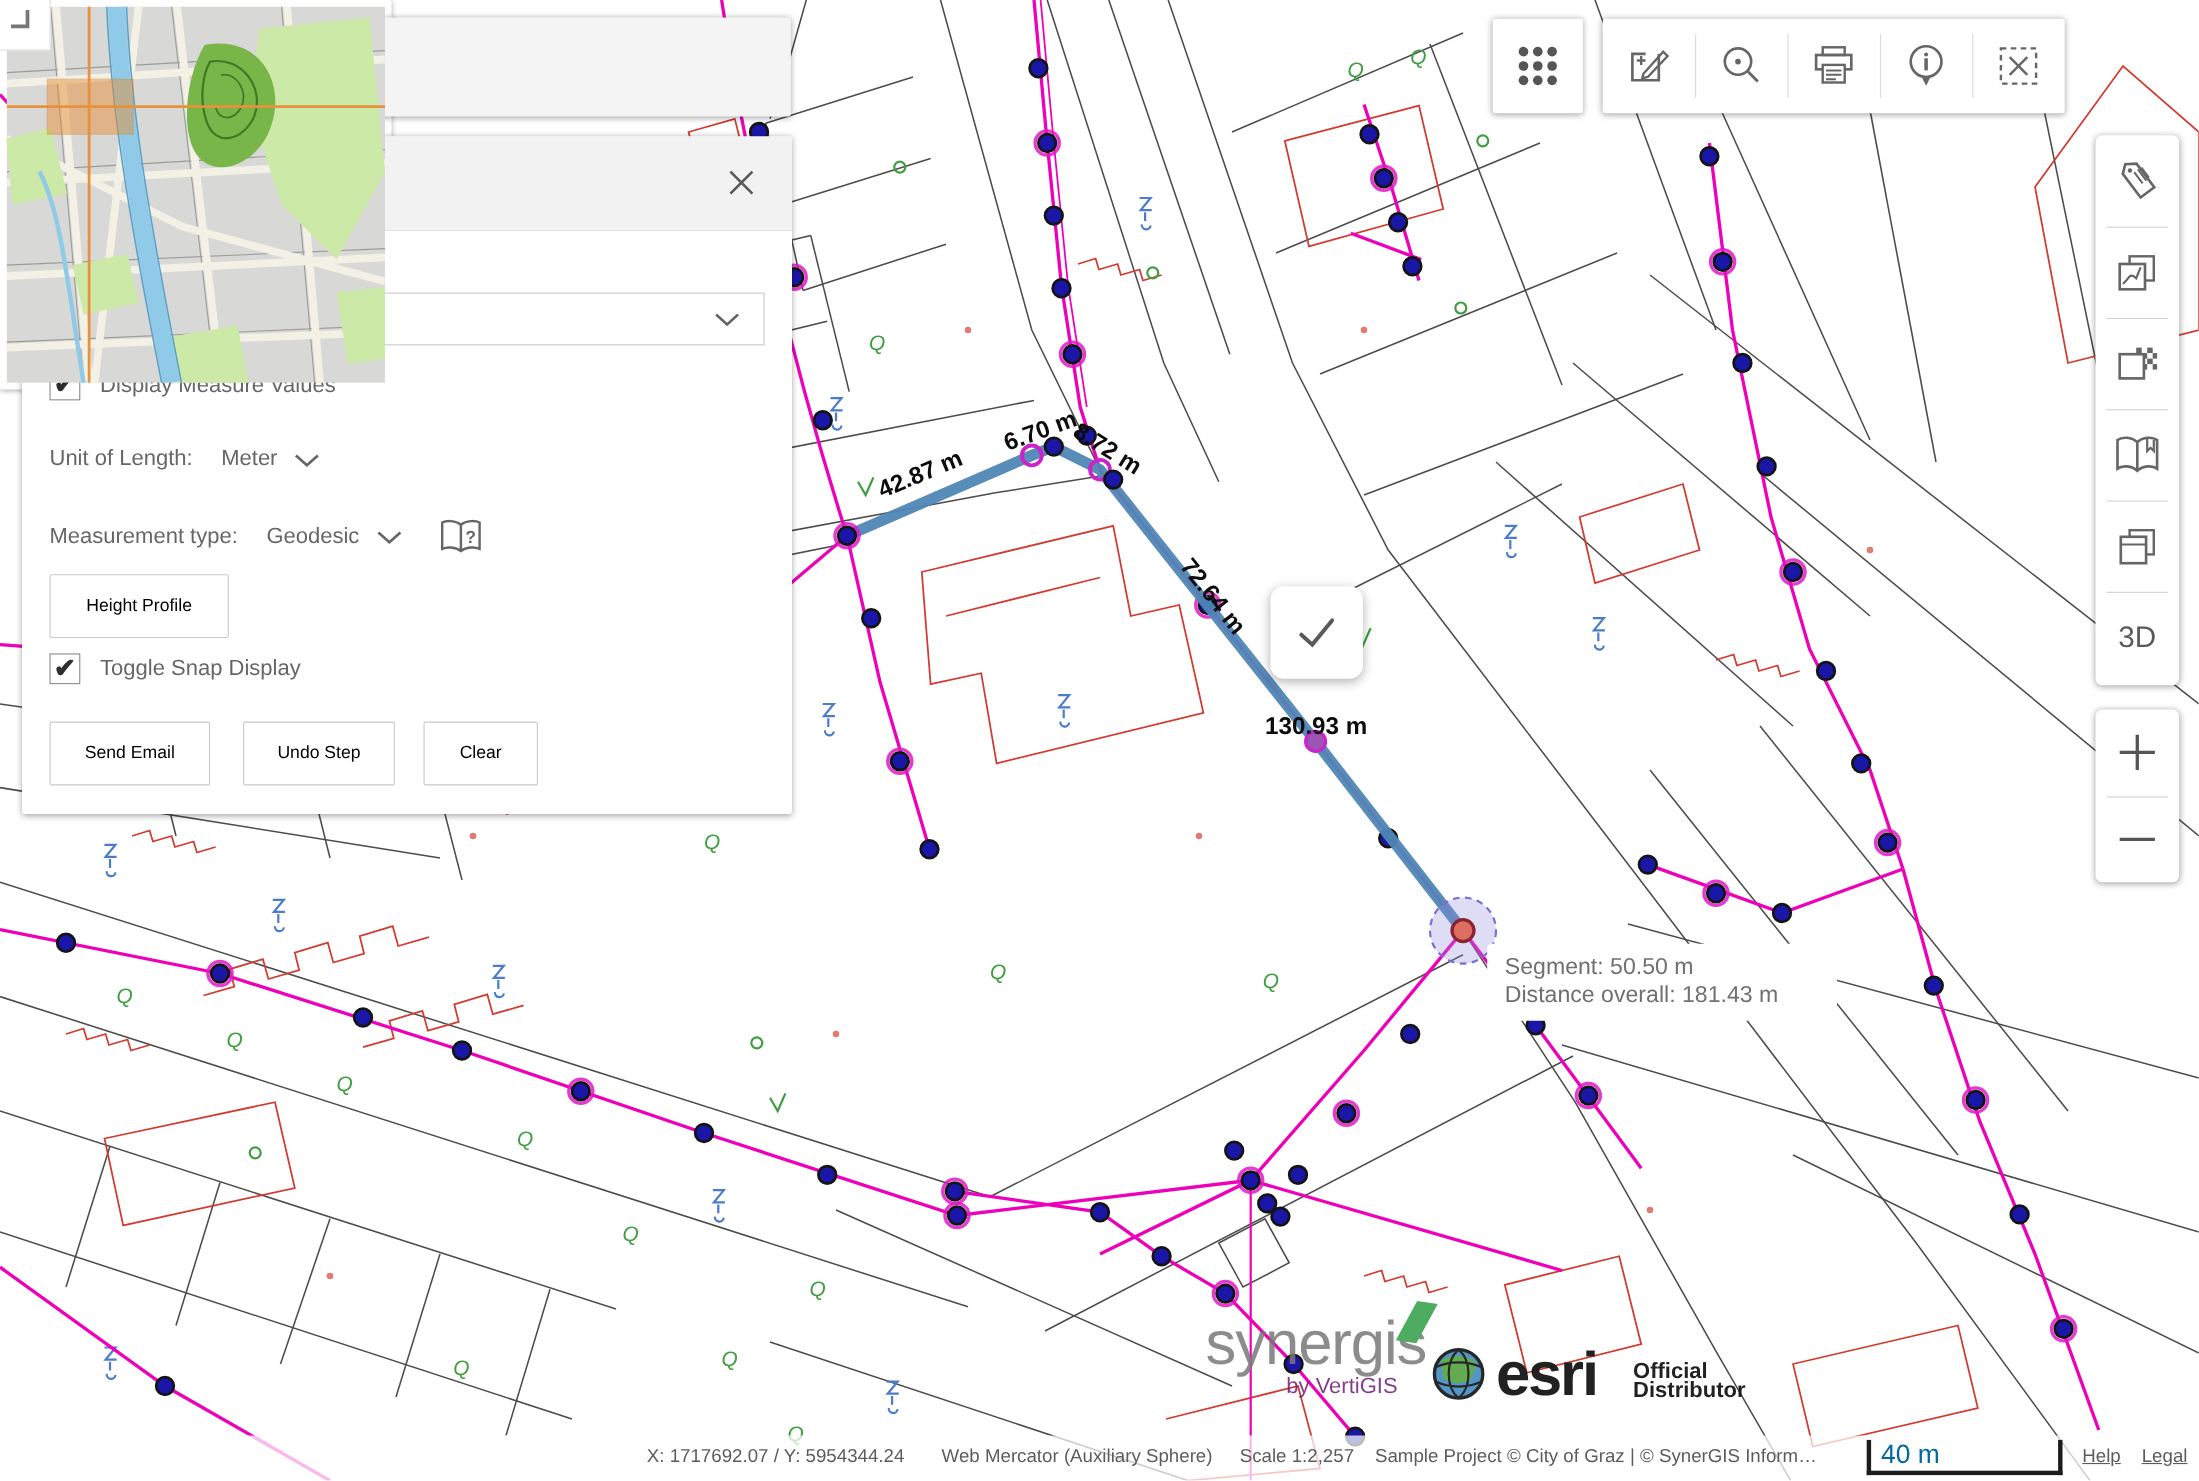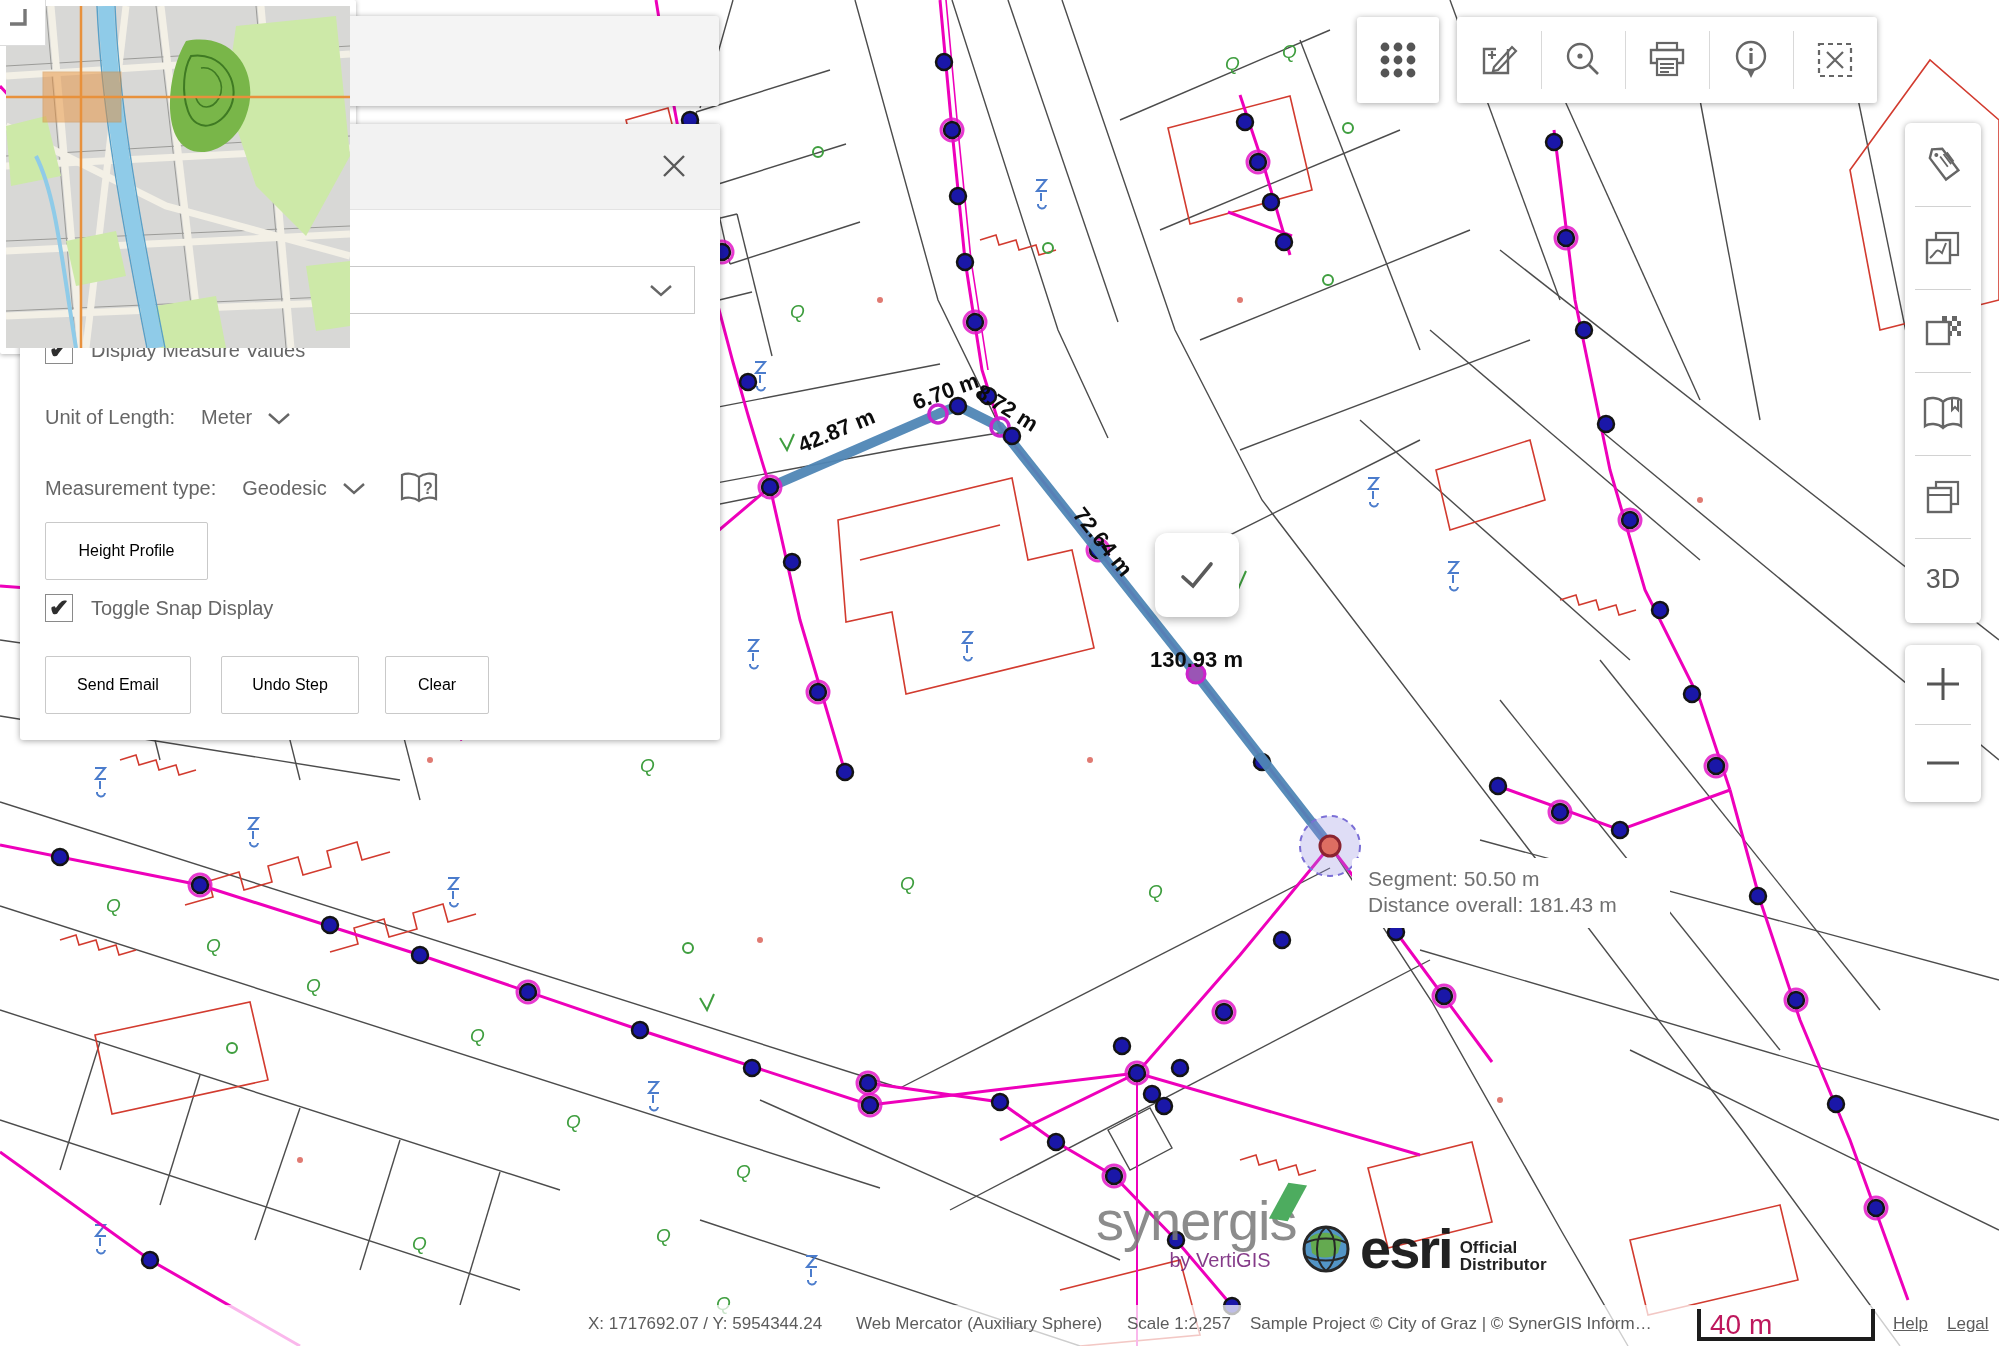--- a/index.html
+++ b/index.html
@@ -62,28 +62,28 @@
               border:1px solid #dcdcdc;display:flex;align-items:center;justify-content:center;cursor:pointer;}
 
   
   #synergis{position:absolute;left:1096px;top:1188px;opacity:.85;}
   #synergis .word{font-size:56px;color:#787878;letter-spacing:-1px;}
   #synergis .leaf{position:absolute;left:182px;top:-4px;width:20px;height:36px;background:#2e9e44;
                   transform:skewX(-22deg) rotate(8deg);}
   #synergis .sub{font-size:20px;color:#701a75;text-align:right;margin-top:-4px;padding-right:26px;}
   #esri{position:absolute;left:1300px;top:1216px;display:flex;align-items:center;gap:8px;opacity:.95;}
   #esri .word{font-size:56px;font-weight:bold;color:#161616;letter-spacing:-2px;}
-  #esri .sub{font-size:17px;font-weight:bold;color:#161616;line-height:17px;padding-top:14px;}
+  #esri .sub{font-size:20px;font-weight:bold;color:#161616;line-height:17px;padding-top:14px;margin-left:25px;}
 
   
   #statusbar{position:absolute;left:0;right:0;bottom:0;height:41px;background:rgba(255,255,255,.72);}
   #statusbar span{position:absolute;top:9px;font-size:17px;color:#5c5c5c;white-space:nowrap;}
   #scalebar{position:absolute;left:1697px;bottom:5px;width:170px;height:28px;
             border-left:4px solid #1c1c1c;border-right:4px solid #1c1c1c;border-bottom:4px solid #1c1c1c;}
-  #scalebar .lbl{position:absolute;left:9px;top:0px;font-size:28px;color:#be185d;}
+  #scalebar .lbl{position:absolute;left:9px;top:0px;font-size:24px;color:#0369a1;}
   .link{text-decoration:underline;cursor:pointer;}
 
   svg text.green{fill:#3f9e3f;font-size:19px;font-family:"Liberation Sans",sans-serif;}
   svg text.mlabel{fill:#0c0c0c;font-size:22px;font-weight:bold;font-family:"Liberation Sans",sans-serif;}
 </style>
 </head>
 <body>
 
 <div id="app">
 

